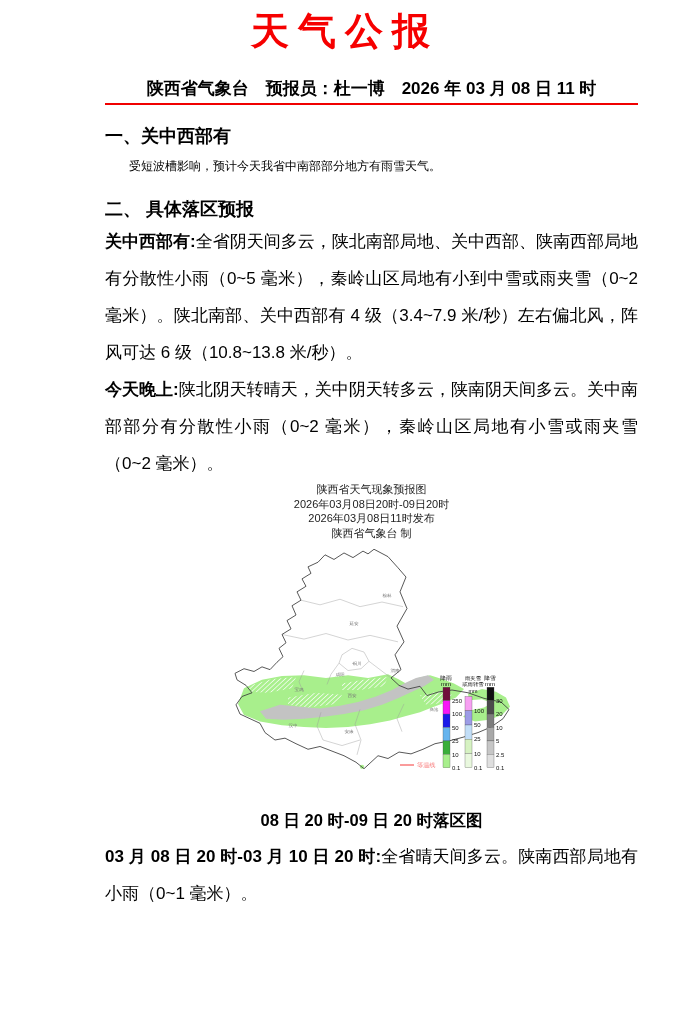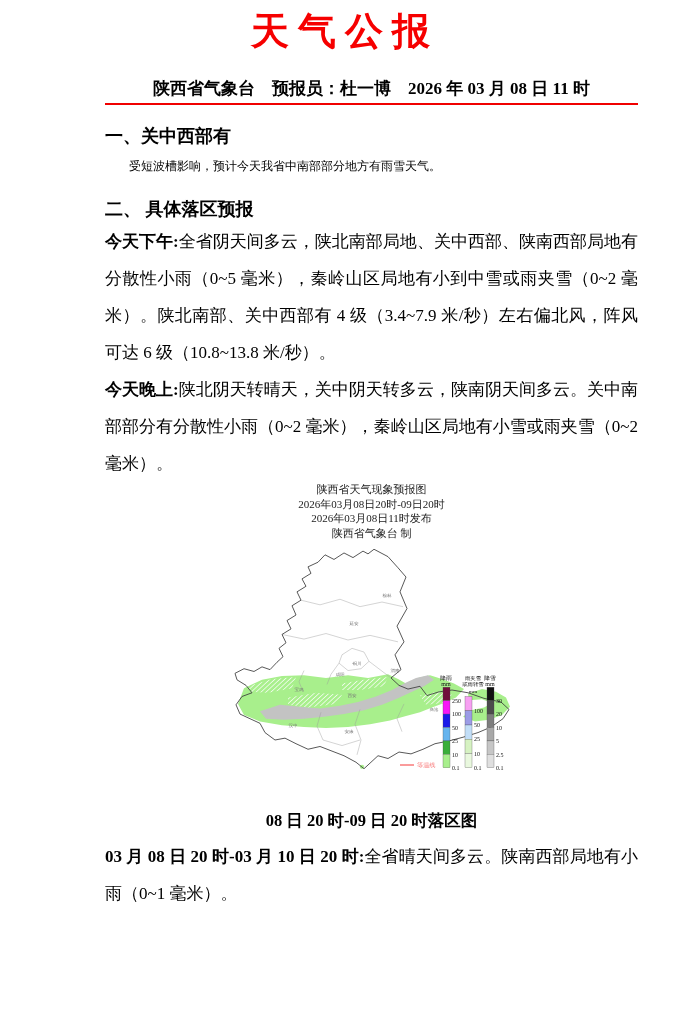--- a/index.html
+++ b/index.html
@@ -1,17 +1,17 @@
 <!DOCTYPE html>
 <html><head>
 <meta charset="utf-8">
 <style>
   html,body{margin:0;padding:0;background:#fff;}
   .page{position:relative;width:690px;height:1015px;background:#fff;overflow:hidden;
-        font-family:Liberation Serif, serif;color:#000;}
+        font-family:Liberation Sans, sans-serif;color:#000;}
   .doc-title{margin:0;padding-top:8px;text-align:center;font-size:38px;line-height:46px;
         font-weight:700;color:#f60000;letter-spacing:9px;}
   .content{padding:0 52px 0 105px;}
   .byline{margin-top:24px;text-align:center;font-size:17px;line-height:22px;font-weight:700;
         padding-bottom:3px;border-bottom:2.5px solid #f00000;white-space:nowrap;}
   .h-num{font-size:18px;line-height:23px;font-weight:700;}
   .h1{margin-top:20px;}
   .h2{margin-top:20px;}
   .intro{margin-top:6px;font-size:12px;line-height:24px;text-indent:2em;font-weight:500;}
   .body-para{margin:0;font-size:17px;line-height:37px;text-align:justify;font-weight:500;}
@@ -32,21 +32,21 @@
 
   <div class="content">
 
     <div class="byline">陕西省气象台　预报员：杜一博　2026 年 03 月 08 日 11 时</div>
 
     <div class="h-num h1">一、关中西部有</div>
     <div class="intro">受短波槽影响，预计今天我省中南部部分地方有雨雪天气。</div>
     <div class="h-num h2">二、 具体落区预报</div>
 
     <div class="paras">
-      <p class="body-para"><span class="lead">今天下午:</span><span>全省阴天间多云，陕北南部局地、关中西部、陕南西部局地有分散性小雨（0~5 毫米），秦岭山区局地有小到中雪或雨夹雪（0~2 毫米）。陕北南部、关中西部有 4 级（3.4~7.9 米/秒）左右偏北风，阵风可达 6 级（10.8~13.8 米/秒）。</span></p>
+      <p class="body-para"><span class="lead">关中西部有:</span><span>全省阴天间多云，陕北南部局地、关中西部、陕南西部局地有分散性小雨（0~5 毫米），秦岭山区局地有小到中雪或雨夹雪（0~2 毫米）。陕北南部、关中西部有 4 级（3.4~7.9 米/秒）左右偏北风，阵风可达 6 级（10.8~13.8 米/秒）。</span></p>
       <p class="body-para"><span class="lead">今天晚上:</span><span>陕北阴天转晴天，关中阴天转多云，陕南阴天间多云。关中南部部分有分散性小雨（0~2 毫米），秦岭山区局地有小雪或雨夹雪（0~2 毫米）。</span></p>
     </div>
 
     <div class="map-fig">
       <div class="map-head">陕西省天气现象预报图</div>
       <div class="map-head">2026年03月08日20时-09日20时</div>
       <div class="map-head">2026年03月08日11时发布</div>
       <div class="map-head">陕西省气象台  制</div>
 
       <svg class="map-svg" viewBox="0 0 360 270" preserveAspectRatio="none">

